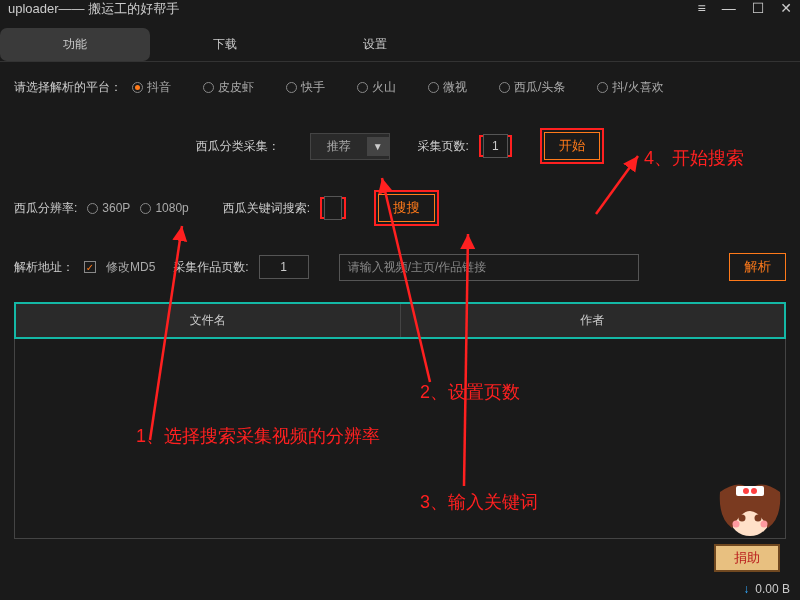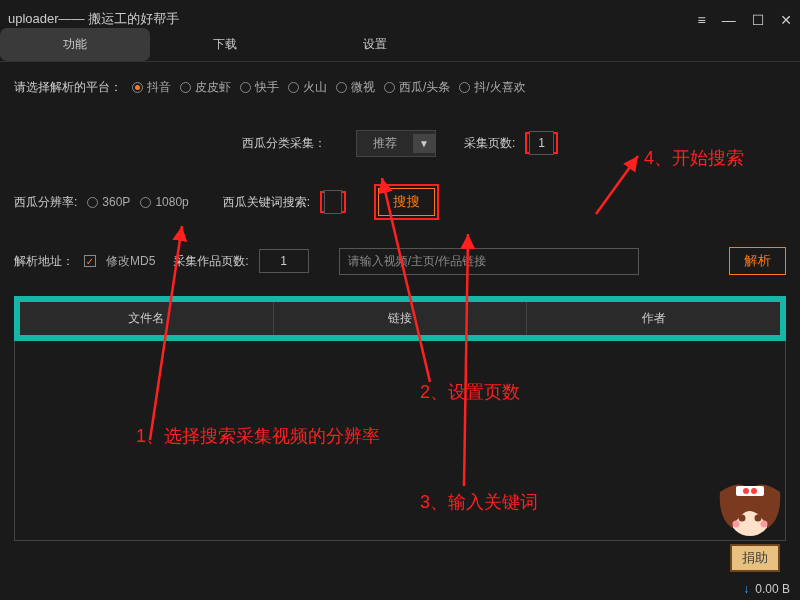--- a/index.html
+++ b/index.html
@@ -1,46 +1,46 @@
 <!DOCTYPE html>
 <html><head>
 <meta charset="utf-8">
 <style>
 * { margin: 0; padding: 0; box-sizing: border-box; font-family: "Microsoft YaHei", sans-serif; }
 body { background: #1a1a1a; color: #aaa; font-size: 12px; width: 800px; height: 600px; overflow: hidden; position: relative; }
-.titlebar { display: flex; align-items: flex-end; height: 28px; padding: 0 8px; background: #1a1a1a; }
+.titlebar { display: flex; align-items: flex-start; height: 28px; padding: 0 8px; background: #1a1a1a; }
 .titlebar-title { flex: 1; color: #ccc; font-size: 13px; }
 .titlebar-btns { display: flex; gap: 16px; color: #ccc; font-size: 14px; }
 .titlebar-btns span { cursor: pointer; }
 .tabs { display: flex; background: #1a1a1a; border-bottom: 1px solid #333; }
 .tab { width: 150px; text-align: center; padding: 8px 0; color: #ccc; cursor: pointer; border-radius: 7px; }
 .tab.active { background: #3a3a3a; }
 .content { padding: 10px 14px; }
 .row { display: flex; align-items: center; margin-bottom: 20px; gap: 10px; min-height: 30px; }
 .label { color: #ccc; white-space: nowrap; }
-.radio-group { display: flex; gap: 9px; align-items: center; }
+.radio-group { display: flex; gap: 32px; align-items: center; }
 .radio { display: flex; align-items: center; gap: 4px; cursor: pointer; }
 .radio-dot { width: 11px; height: 11px; border-radius: 50%; border: 1px solid #888; display: inline-block; position: relative; }
 .radio-dot.checked::after { content: ""; position: absolute; width: 5px; height: 5px; background: #ff7a1a; border-radius: 50%; top: 2px; left: 2px; }
 .select { display: flex; align-items: center; background: #2a2a2a; border: 1px solid #444; }
 .select-val { padding: 4px 16px; border-radius: 6px; }
 .select-caret { background: #444; padding: 4px 6px; color: #ccc; font-size: 10px; }
 .input-box { background: #1a1a1a; border: 1px solid #555; padding: 4px 8px; color: #ccc; min-width: 50px; text-align: center; }
 .input-box.wide { min-width: 300px; text-align: left; }
 .btn { border: 1px solid #ff7a1a; color: #ff7a1a; padding: 4px 14px; background: transparent; cursor: pointer; }
 .highlight-box { border: 2px solid #ff2020; padding: 2px; }
 .checkbox { width: 12px; height: 12px; border: 1px solid #888; display: inline-flex; align-items: center; justify-content: center; color: #ff7a1a; font-size: 10px; }
-.table-header { display: flex; background: #2a2a2a; border: 6px solid #14b8a6; margin-top: 4px; }
+.table-header { display: flex; background: #2a2a2a; border: 2px solid #14b8a6; margin-top: 4px; }
 .th { flex: 1; text-align: center; padding: 8px 0; color: #ccc; border-right: 1px solid #444; }
 .th:last-child { border-right: none; }
 .table-body { border: 1px solid #444; border-top: none; height: 200px; background: #1a1a1a; }
 .annotation { position: absolute; color: #ff2020; font-size: 18px; font-weight: 500; pointer-events: none; }
 .arrow { position: absolute; pointer-events: none; }
 .statusbar { position: absolute; bottom: 0; right: 10px; display: flex; align-items: center; gap: 6px; color: #3af; font-size: 12px; padding: 4px 0; }
-.donate-box { position: absolute; right: 20px; bottom: 28px; width: 50px; height: 28px; background: #e8c080; border: 2px solid #704820; display: flex; align-items: center; justify-content: center; color: #404040; font-size: 13px; }
+.donate-box { position: absolute; right: 20px; bottom: 28px; width: 66px; height: 28px; background: #e8c080; border: 2px solid #704820; display: flex; align-items: center; justify-content: center; color: #b91c1c; font-size: 13px; }
 .mascot { position: absolute; right: 10px; bottom: 56px; width: 80px; height: 70px; }
 </style>
 </head>
 <body>
 
 <div class="titlebar">
   <div class="titlebar-title">uploader—— 搬运工的好帮手</div>
   <div class="titlebar-btns">
     <span>≡</span>
     <span>—</span>
@@ -93,20 +93,23 @@
 
   <div class="row" style="margin-top:26px;justify-content:center;">
     <span class="label">西瓜分类采集：</span>
     <div class="select" style="margin-left:20px;">
       <span class="select-val">推荐</span>
       <span class="select-caret">▼</span>
     </div>
     <span class="label" style="margin-left:18px;">采集页数:</span>
     <span class="highlight-box">
       <span class="input-box">1</span>
+    </span>
+    <span class="highlight-box" style="margin-left:18px;">
+      <button class="btn">开始</button>
     </span>
   </div>
 
   <div class="row" style="margin-top:26px;">
     <span class="label">西瓜分辨率:</span>
     <label class="radio">
         <span class="radio-dot"></span>
         <span>360P</span>
       </label>
     <label class="radio">
@@ -127,21 +130,20 @@
     <span class="checkbox">✓</span>
     <span>修改MD5</span>
     <span class="label" style="margin-left:8px;">采集作品页数:</span>
     <span class="input-box">1</span>
     <span class="input-box wide" style="color:#888;margin-left:20px;">请输入视频/主页/作品链接</span>
     <button class="btn" style="margin-left:auto;">解析</button>
   </div>
 
   <div class="table-header">
     <div class="th">文件名</div>
-    <div class="th">链接</div>
     <div class="th">作者</div>
   </div>
   <div class="table-body"></div>
 </div>
 
 <div class="annotation" style="left:136px; top:424px;">1、选择搜索采集视频的分辨率</div>
 <div class="annotation" style="left:420px; top:380px;">2、设置页数</div>
 <div class="annotation" style="left:420px; top:490px;">3、输入关键词</div>
 <div class="annotation" style="left:644px; top:146px;">4、开始搜索</div>
 

